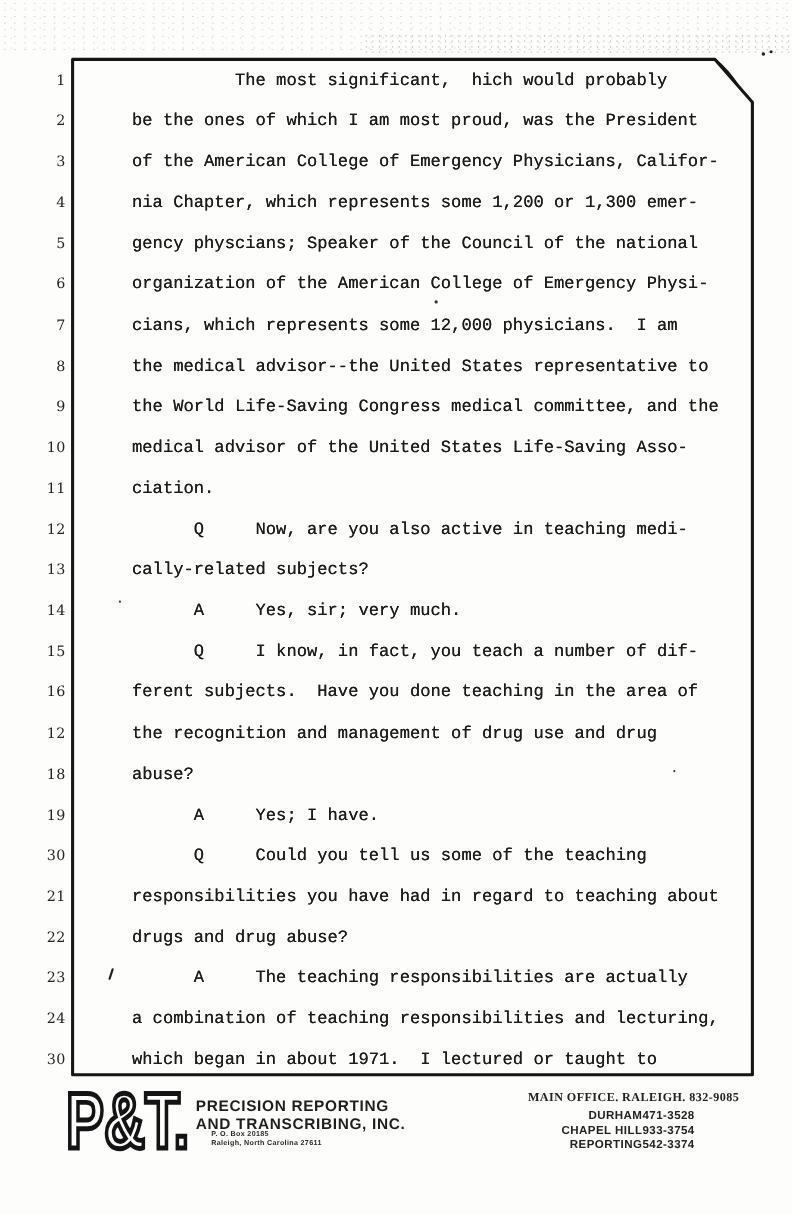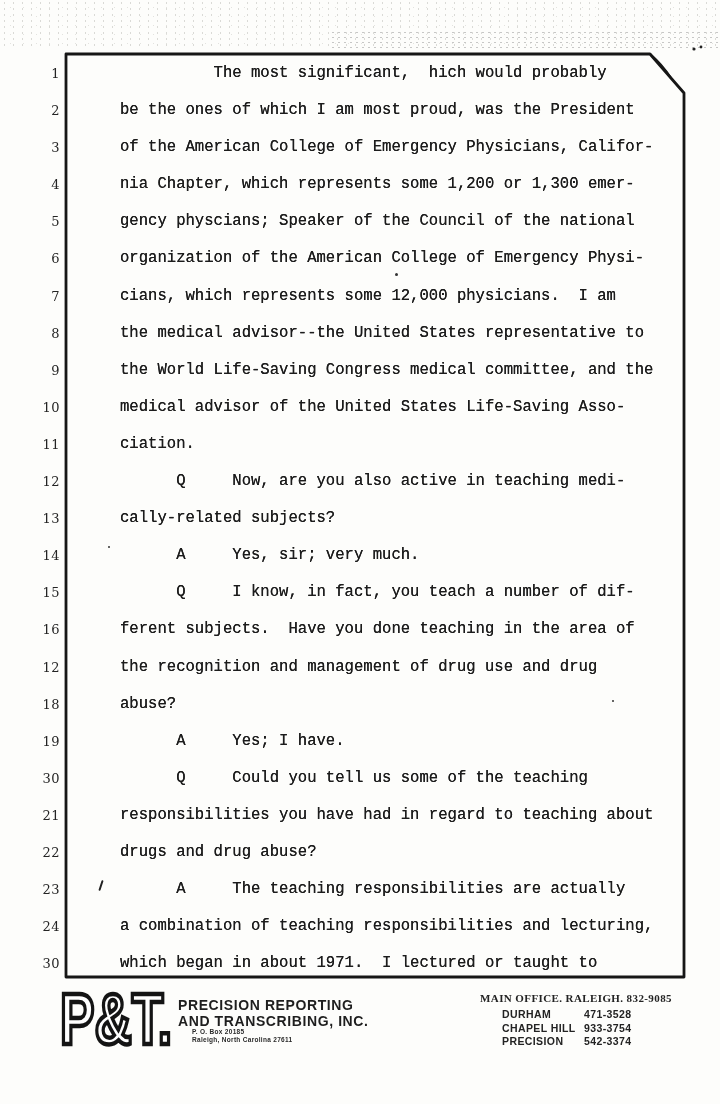--- a/index.html
+++ b/index.html
@@ -74,21 +74,21 @@
     filter:blur(.3px);
   }
   .contacts{
     position:absolute;left:480px;top:10px;
     font-size:11px;font-weight:bold;color:#232323;
     letter-spacing:.4px;
   }
   .contacts .main-line{margin-bottom:4px;filter:blur(.2px);font-family:Liberation Serif, serif;}
   .office-rows{margin-left:22px;}
   .office-row{display:flex;line-height:13.5px;font-size:10.5px;filter:blur(.2px);}
-  .office-row .city{width:82px;}
+  .office-row .city{width:82px;text-align:right;}
   .office-row .phone{}
 </style>
 </head>
 <body>
 
 <div class="noise-band"></div>
 <div class="noise-band2"></div>
 
 <svg class="frame-svg" width="720" height="1104" viewBox="0 0 720 1104">
   <path d="M 66 54 L 650 54 L 684 93 L 684 977 L 66 977 Z" fill="none" stroke="#161616" stroke-width="2.8" stroke-linejoin="round"></path>
@@ -153,18 +153,18 @@
     <div class="office-rows">
         <div class="office-row">
           <span class="city">DURHAM</span>
           <span class="phone">471-3528</span>
         </div>
         <div class="office-row">
           <span class="city">CHAPEL HILL</span>
           <span class="phone">933-3754</span>
         </div>
         <div class="office-row">
-          <span class="city">PRECISION</span>
+          <span class="city">REPORTING</span>
           <span class="phone">542-3374</span>
         </div>
       </div>
   </div>
 </div>
 
 </body></html>

